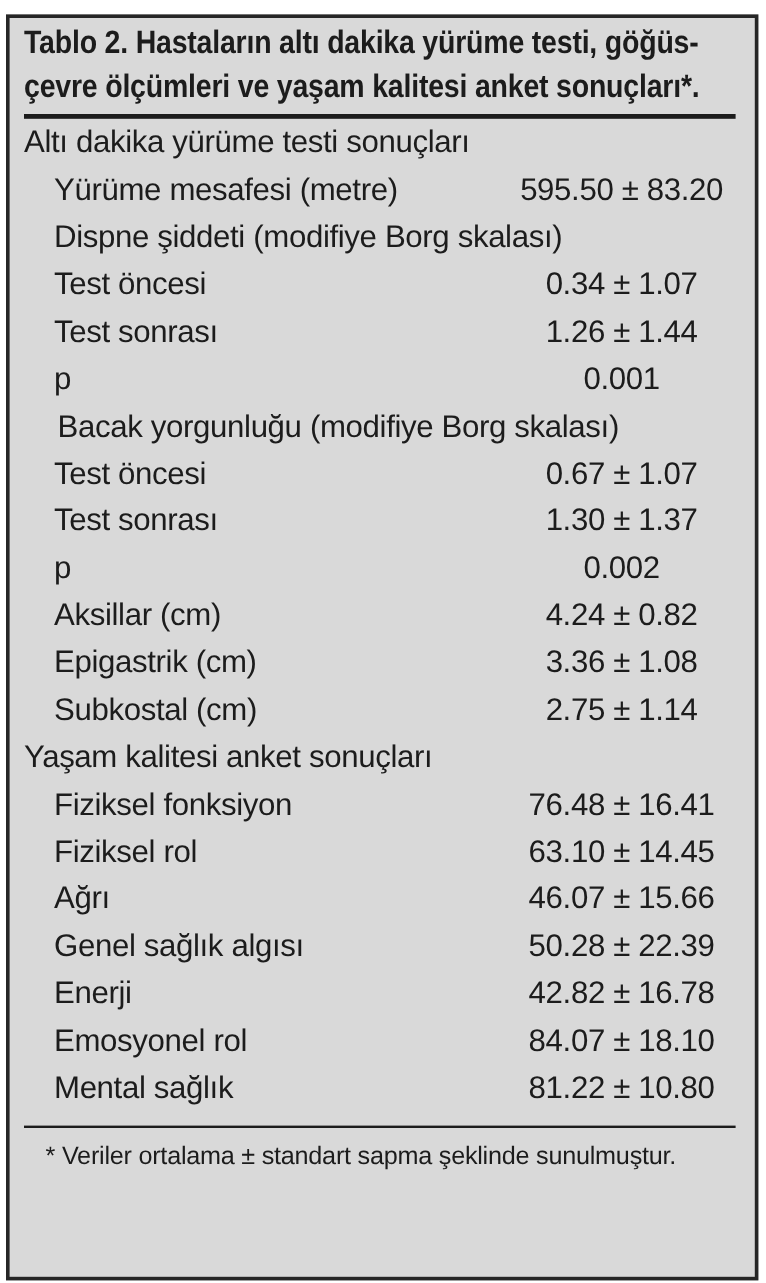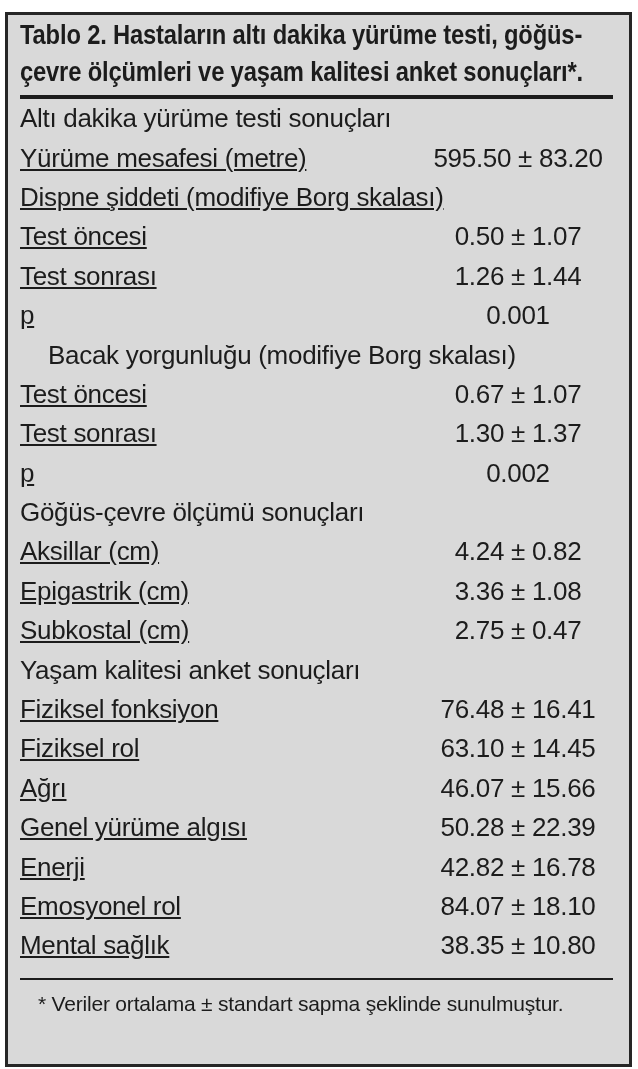--- a/index.html
+++ b/index.html
@@ -50,21 +50,21 @@
   .row{
     height:39.4px;
     display:flex;
     align-items:center;
     font-size:26px;
     letter-spacing:-0.3px;
   }
   .row-label{white-space:nowrap;}
   .row.section  .row-label{margin-left:0;}
   .row.subsection .row-label{margin-left:28px;text-align:center;}
-  .row.item     .row-label{text-decoration:underline;}
+  .row.item     .row-label{margin-left:25px;}
   .row-value{
     margin-left:auto;
     width:190px;
     text-align:center;
     white-space:nowrap;
     flex:none;
   }
   .footnote-rule{
     height:2px;
     background:var(--text);
@@ -99,21 +99,21 @@
         <div class="row item">
     <span class="row-label">Yürüme mesafesi (metre)</span>
     <span class="row-value">595.50 ± 83.20</span>
   </div>
         <div class="row item">
     <span class="row-label">Dispne şiddeti (modifiye Borg skalası)</span>
 
   </div>
         <div class="row item">
     <span class="row-label">Test öncesi</span>
-    <span class="row-value">0.50 ± 1.07</span>
+    <span class="row-value">0.34 ± 1.07</span>
   </div>
         <div class="row item">
     <span class="row-label">Test sonrası</span>
     <span class="row-value">1.26 ± 1.44</span>
   </div>
         <div class="row item">
     <span class="row-label">p</span>
     <span class="row-value">0.001</span>
   </div>
         <div class="row subsection">
@@ -125,67 +125,63 @@
     <span class="row-value">0.67 ± 1.07</span>
   </div>
         <div class="row item">
     <span class="row-label">Test sonrası</span>
     <span class="row-value">1.30 ± 1.37</span>
   </div>
         <div class="row item">
     <span class="row-label">p</span>
     <span class="row-value">0.002</span>
   </div>
-        <div class="row section">
-    <span class="row-label">Göğüs-çevre ölçümü sonuçları</span>
-
-  </div>
         <div class="row item">
     <span class="row-label">Aksillar (cm)</span>
     <span class="row-value">4.24 ± 0.82</span>
   </div>
         <div class="row item">
     <span class="row-label">Epigastrik (cm)</span>
     <span class="row-value">3.36 ± 1.08</span>
   </div>
         <div class="row item">
     <span class="row-label">Subkostal (cm)</span>
-    <span class="row-value">2.75 ± 0.47</span>
+    <span class="row-value">2.75 ± 1.14</span>
   </div>
         <div class="row section">
     <span class="row-label">Yaşam kalitesi anket sonuçları</span>
 
   </div>
         <div class="row item">
     <span class="row-label">Fiziksel fonksiyon</span>
     <span class="row-value">76.48 ± 16.41</span>
   </div>
         <div class="row item">
     <span class="row-label">Fiziksel rol</span>
     <span class="row-value">63.10 ± 14.45</span>
   </div>
         <div class="row item">
     <span class="row-label">Ağrı</span>
     <span class="row-value">46.07 ± 15.66</span>
   </div>
         <div class="row item">
-    <span class="row-label">Genel yürüme algısı</span>
+    <span class="row-label">Genel sağlık algısı</span>
     <span class="row-value">50.28 ± 22.39</span>
   </div>
         <div class="row item">
     <span class="row-label">Enerji</span>
     <span class="row-value">42.82 ± 16.78</span>
   </div>
         <div class="row item">
     <span class="row-label">Emosyonel rol</span>
     <span class="row-value">84.07 ± 18.10</span>
   </div>
         <div class="row item">
     <span class="row-label">Mental sağlık</span>
-    <span class="row-value">38.35 ± 10.80</span>
+    <span class="row-value">81.22 ± 10.80</span>
   </div>
       </div>
 
     <div class="footnote-rule"></div>
 
     <div class="footnote">* Veriler ortalama ± standart sapma şeklinde sunulmuştur.</div>
 
   </div>
 </div>
 

